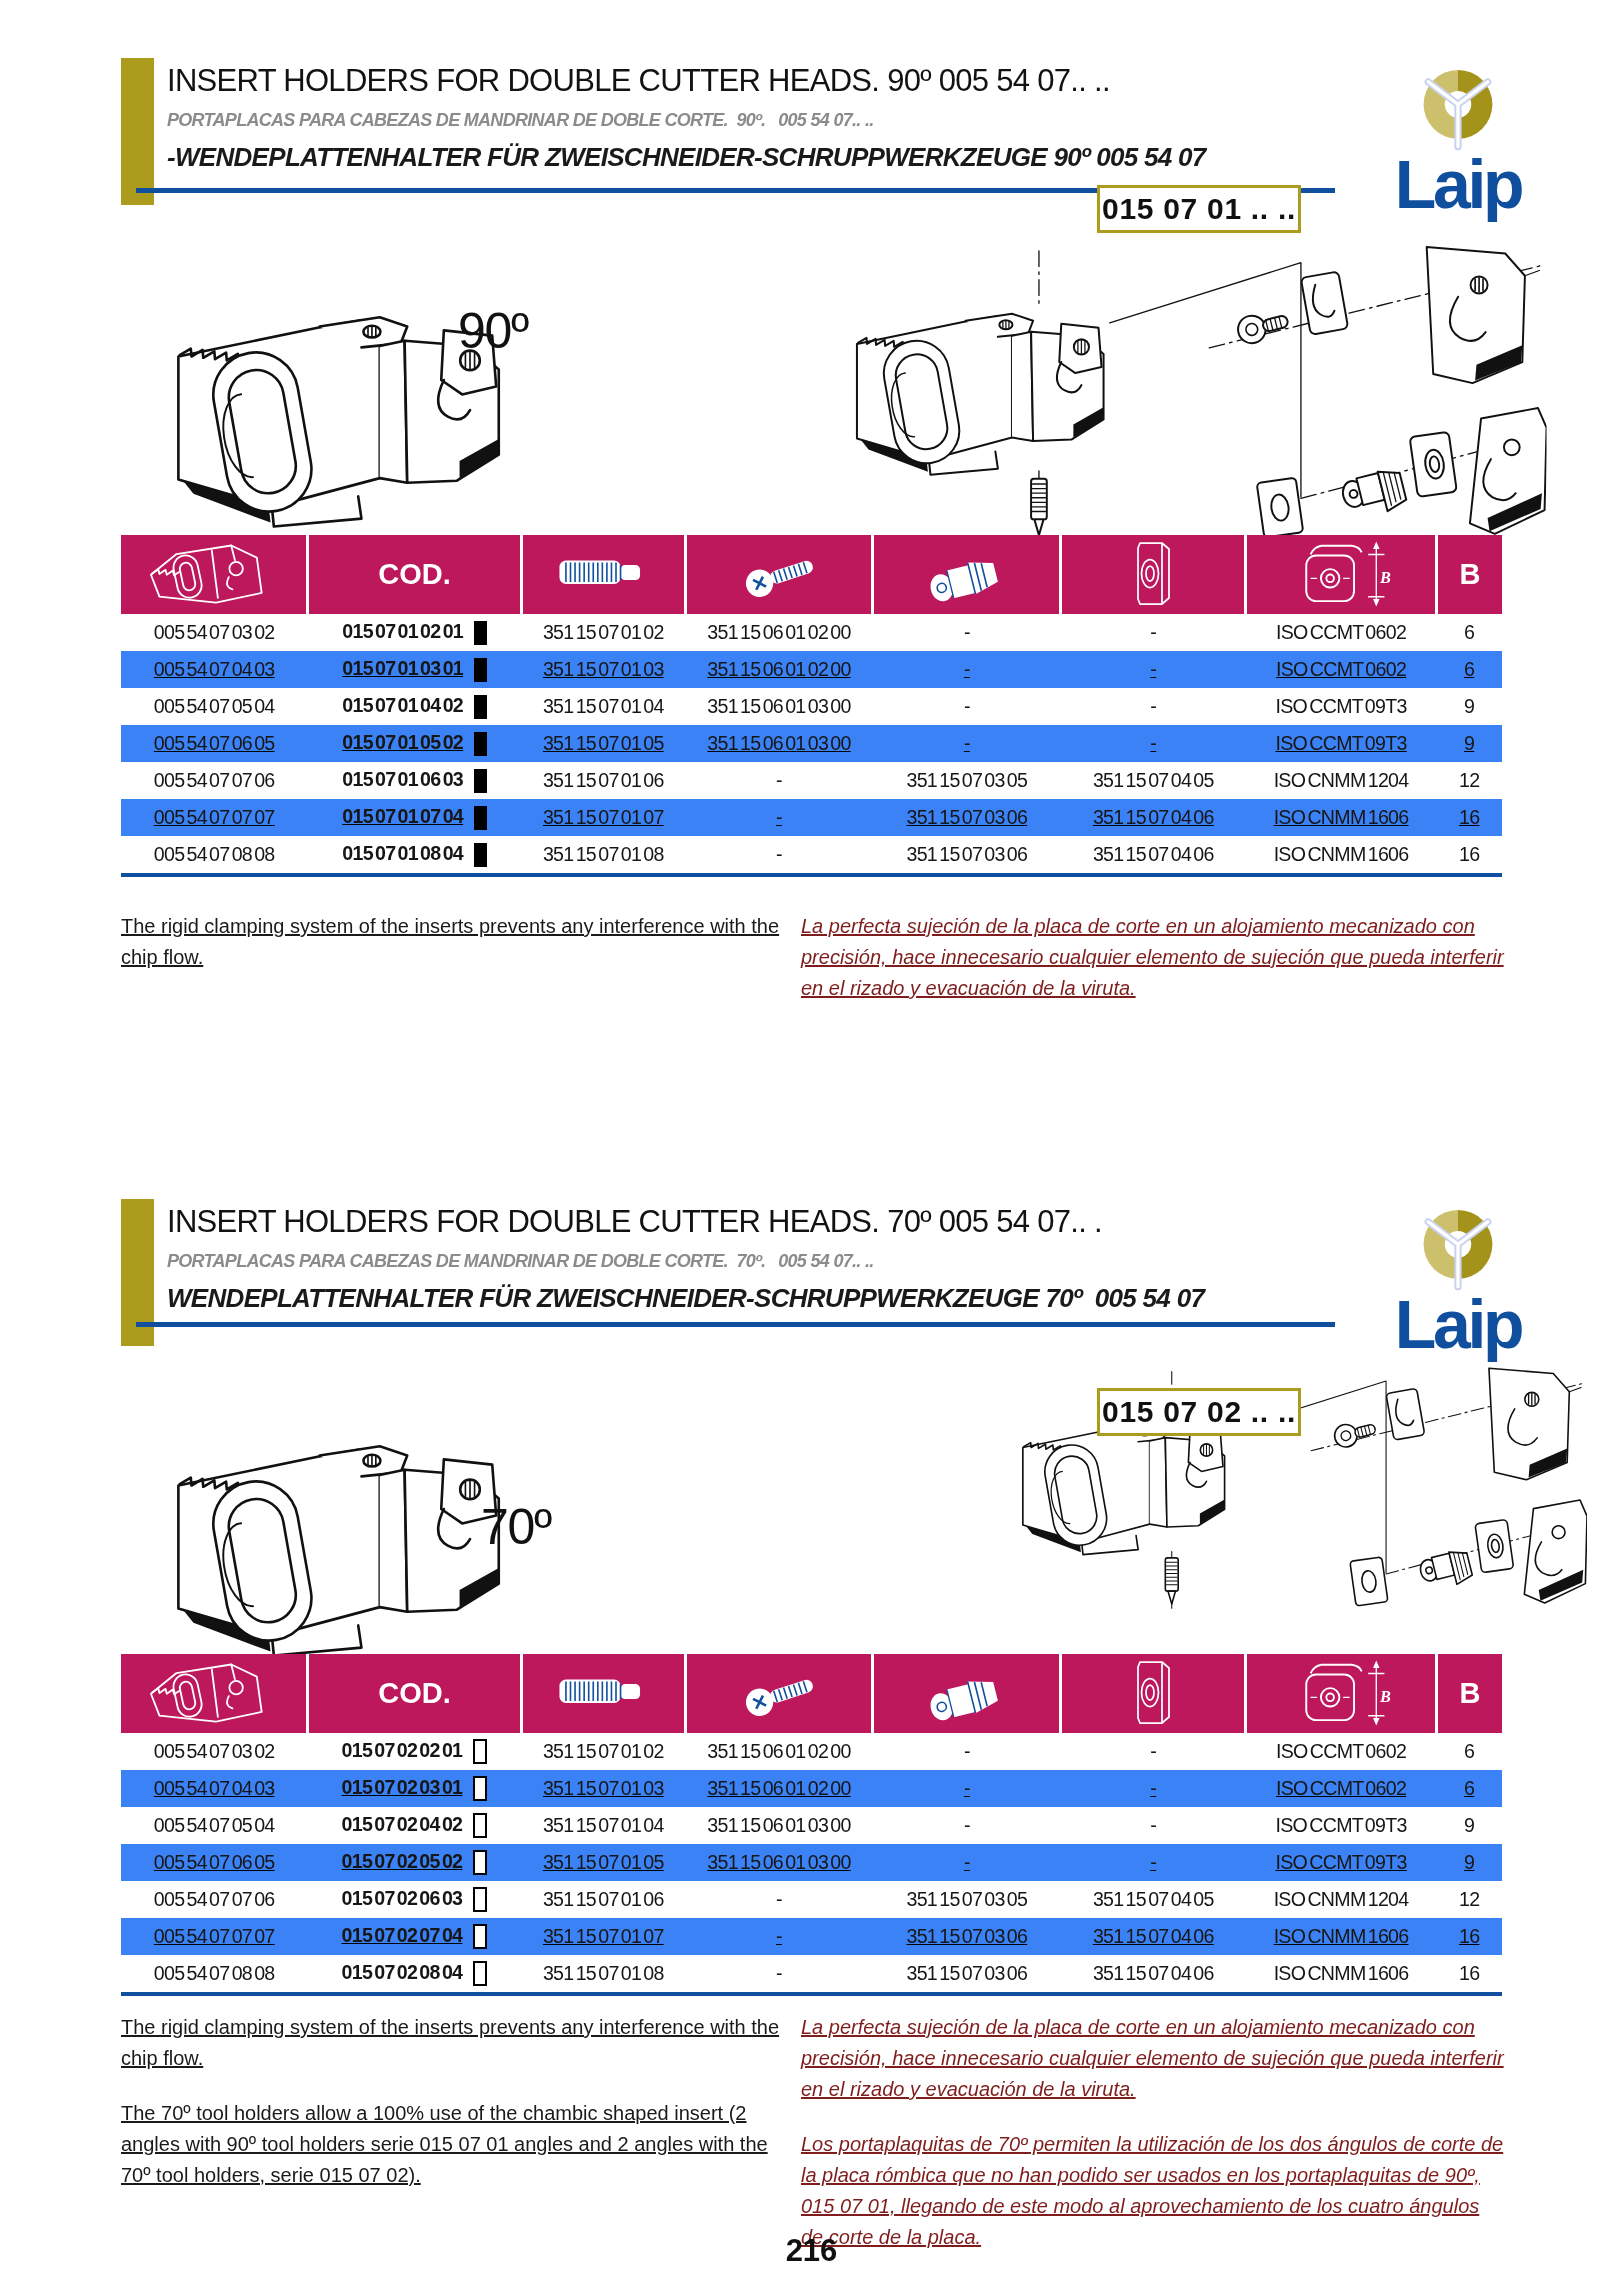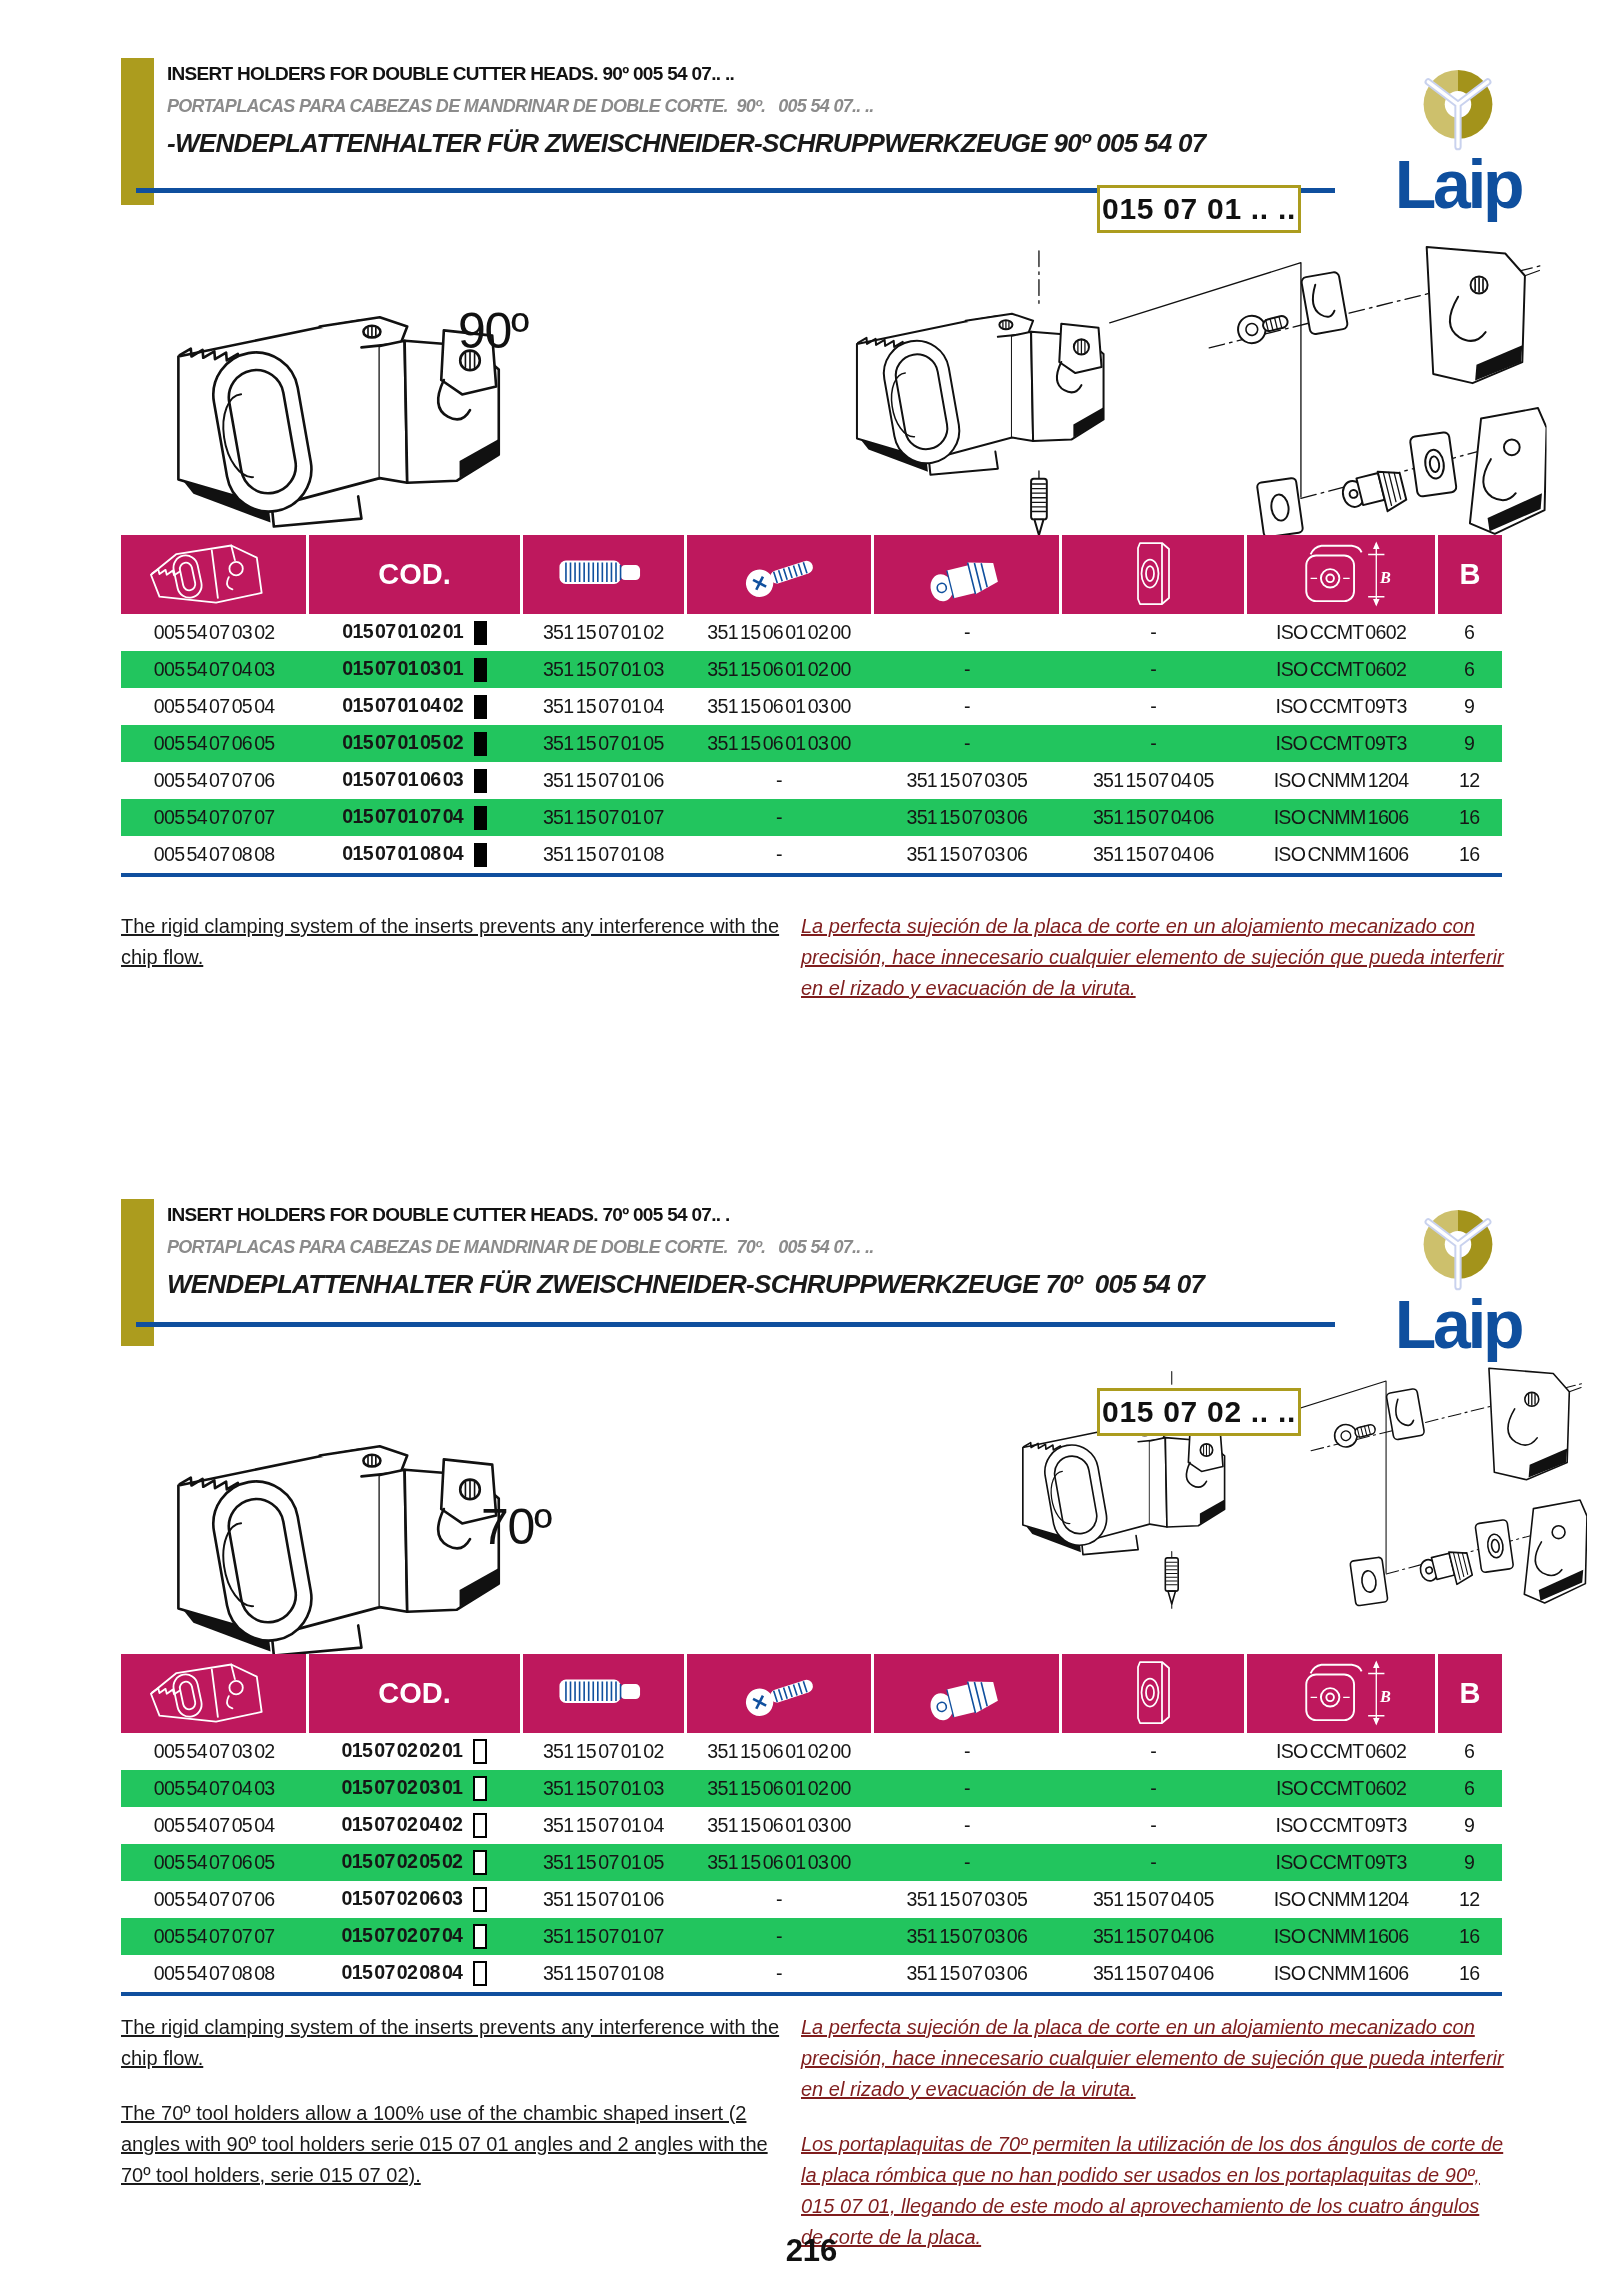--- a/index.html
+++ b/index.html
@@ -1,38 +1,38 @@
 <!DOCTYPE html>
 <html style="font-size:10.5px"><head>
 <meta charset="utf-8">
 <style>
   html,body{margin:0;padding:0;background:#ffffff;font-family:"Liberation Sans",sans-serif;}
   #page{position:relative;width:1623px;height:2295px;background:#fff;overflow:hidden;}
 
   .gold-bar{position:absolute;left:121px;width:33px;height:147px;background:#ac9c1e;}
   .titles{position:absolute;left:167px;width:1178px;}
-  .t-en{font-size:19px;font-weight:700;color:#121212;letter-spacing:-0.7px;white-space:pre-wrap;}
+  .t-en{font-size:31px;font-weight:400;color:#121212;letter-spacing:-0.7px;white-space:pre-wrap;}
   .t-es{font-size:18px;font-weight:700;font-style:italic;color:#8b8b8b;letter-spacing:-0.7px;margin-top:11px;white-space:pre-wrap;}
   .t-de{font-size:26px;font-weight:700;font-style:italic;color:#1a1a1a;letter-spacing:-0.7px;margin-top:11px;white-space:pre-wrap;}
   .blue-rule{position:absolute;left:136px;width:1199px;height:4.6px;background:#0f4f9e;}
   .code-badge{position:absolute;left:1097px;width:198px;height:42px;border:3.3px solid #ac9c1e;background:#fff;
     display:flex;align-items:center;justify-content:center;font-size:30px;font-weight:700;color:#111;
     letter-spacing:0.7px;z-index:3;}
   .logo{position:absolute;left:1360px;width:196px;text-align:center;}
   .logo-text{font-size:68px;font-weight:700;color:#0f4f9e;letter-spacing:-3.3px;line-height:0.9;margin-top:1.3px;}
   .angle-label{position:absolute;font-size:50px;color:#111;letter-spacing:-1.3px;}
   .drawing{position:absolute;}
 
   table.parts{position:absolute;left:121px;width:1381px;border-collapse:collapse;table-layout:fixed;
     border-bottom:4.6px solid #0f4f9e;}
   table.parts th{background:#be185d;height:79px;border-right:3.3px solid #ffffff;padding:0;text-align:center;vertical-align:middle;}
   table.parts th:last-child{border-right:none;}
   th .hdr-label{color:#fff;font-size:29px;font-weight:700;letter-spacing:0px;}
   table.parts td{height:37px;text-align:center;font-size:19.6px;color:#161616;letter-spacing:-0.7px;word-spacing:-2.6px;padding:0;}
-  table.parts tr.alt{background:#22c55e;}
+  table.parts tr.alt{background:#3b82f6;text-decoration:underline;}
   td.cod-cell .cod-text{font-weight:700;}
   .marker{display:inline-block;width:13px;height:23.6px;margin-left:10.5px;vertical-align:middle;}
   .marker.filled{background:#000;}
   .marker.hollow{background:#fff;border:2px solid #000;width:10.5px;height:21px;}
 
   .notes{position:absolute;left:121px;width:1384px;display:flex;}
   .notes .col-en{width:667px;font-size:20px;line-height:1.55;color:#1a1a1a;}
   .notes .col-es{margin-left:13px;width:703px;font-size:20px;line-height:1.55;color:#7f1d1d;font-style:italic;}
   .notes p{margin:0;text-decoration:underline;}
   .notes p + p{margin-top:23.6px;}

